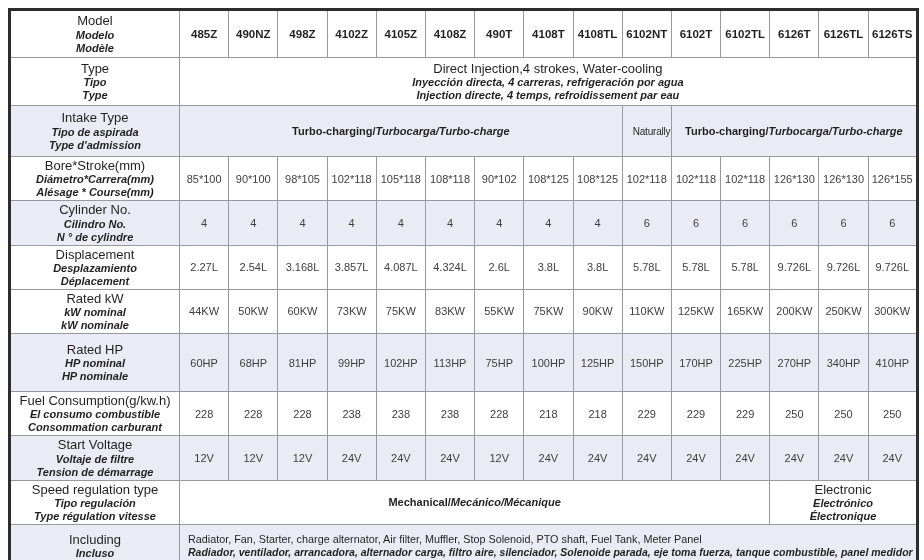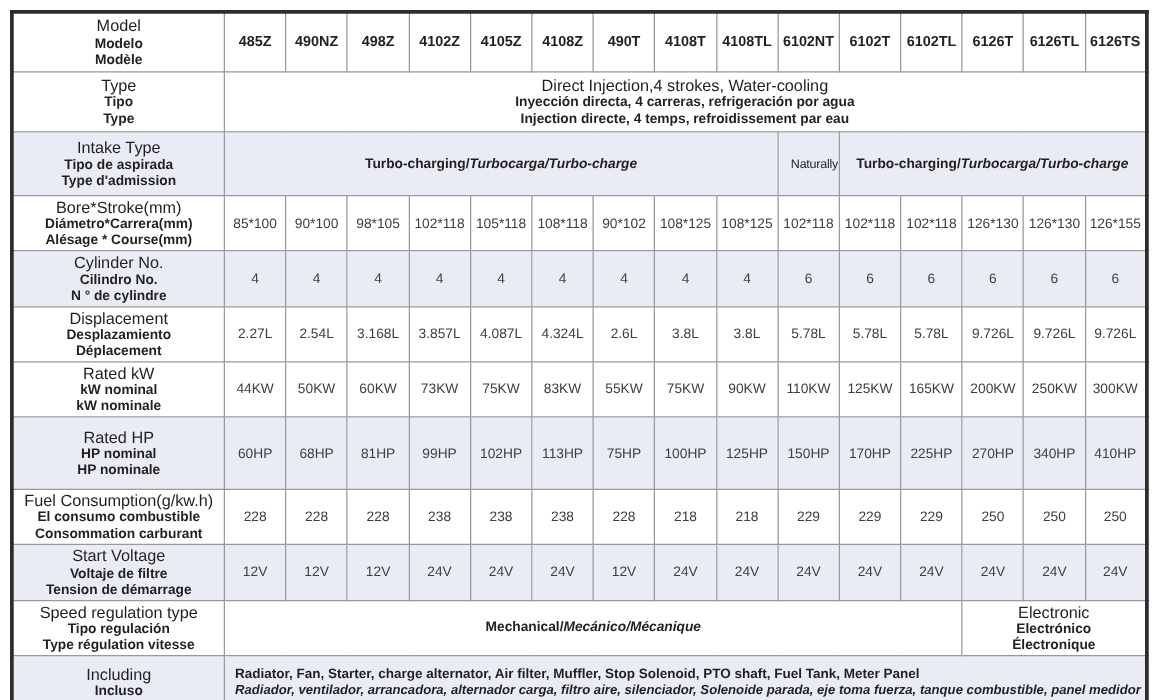--- a/index.html
+++ b/index.html
@@ -16,33 +16,33 @@
   }
   td {
     border:1px solid #98989e;
     text-align:center; vertical-align:middle;
     padding:1px 2px; overflow:hidden;
   }
   tr.alt td { background:#e9ecf4; }
   tr.plain td { background:#ffffff; }
   
   .l1 { font-weight:400; font-size:13px; color:#231f20; line-height:1.18; }
-  .l2 { font-weight:700; font-size:11px; color:#231f20; line-height:1.18; }
+  .l2 { font-weight:700; font-style:italic; font-size:11px; color:#231f20; line-height:1.18; }
   
   .model { font-weight:700; font-size:11.5px; color:#231f20; padding:0 1px;text-align:center; }
   
   .val { font-size:11px; color:#3e3e3e; }
   
   .spanb { font-weight:700; font-size:11px; color:#231f20;text-align:center; }
   .spanb .it { font-style:italic; }
   .naturally { font-weight:400; font-size:10px; color:#231f20; padding:10px; letter-spacing:-0.2px; }
   
   .incl { text-align:left; padding-left:8px; }
   .incl div { white-space:nowrap; line-height:1.3; }
-  .incl .en { font-weight:700; font-size:10.8px; color:#231f20; }
+  .incl .en { font-weight:400; font-size:10.8px; color:#231f20; }
   .incl .esfr { font-weight:700; font-style:italic; font-size:10.5px; color:#231f20; }
 </style>
 </head>
 <body>
 
 <div class="table-wrap">
 <table class="spec">
   <colgroup>
     <col style="width:170px">
     <col style="width:49.2px">

